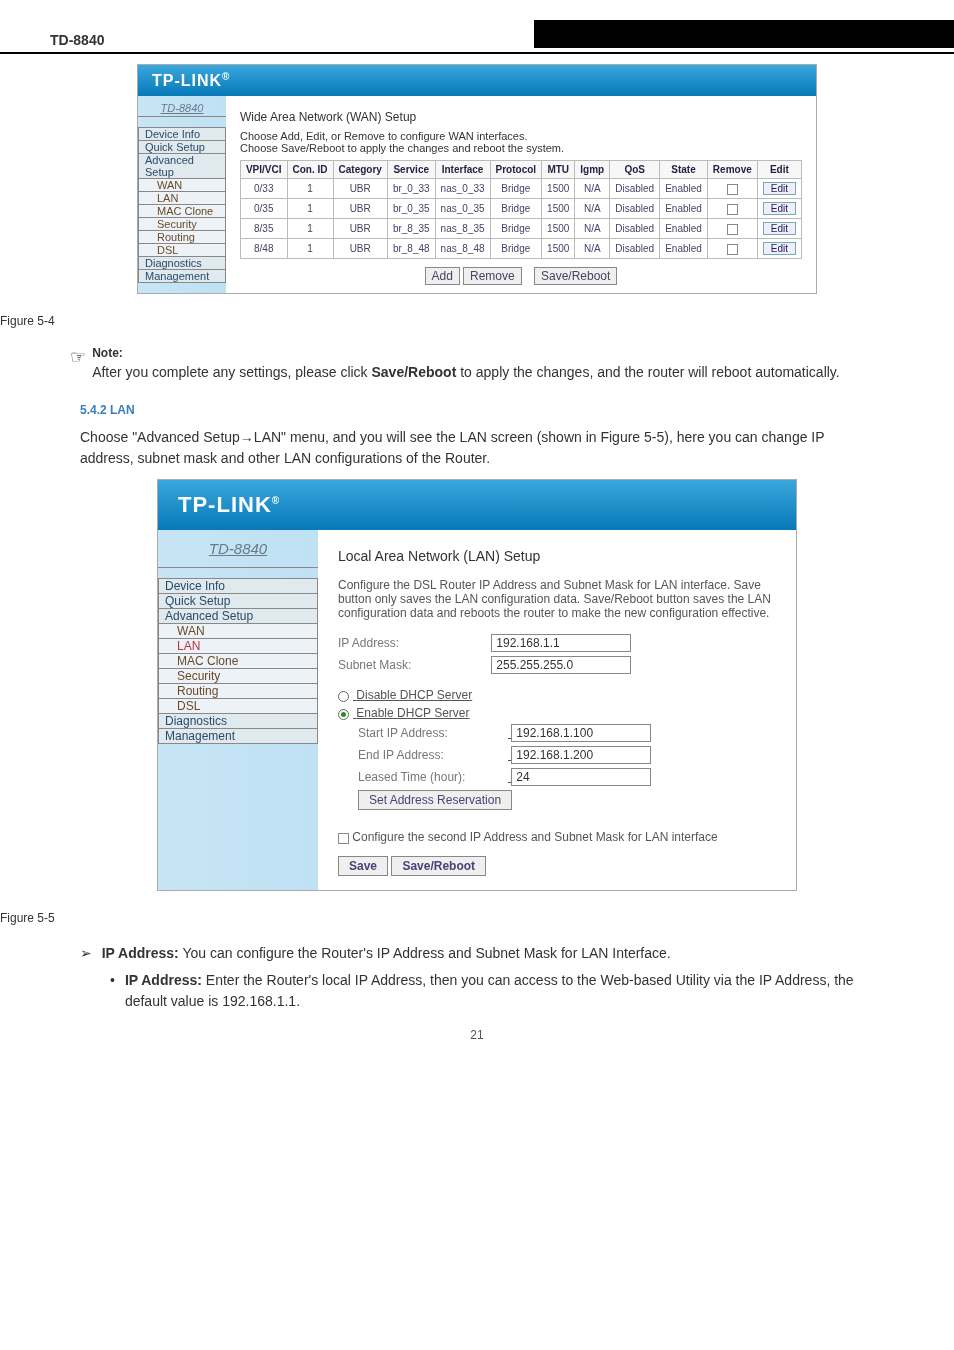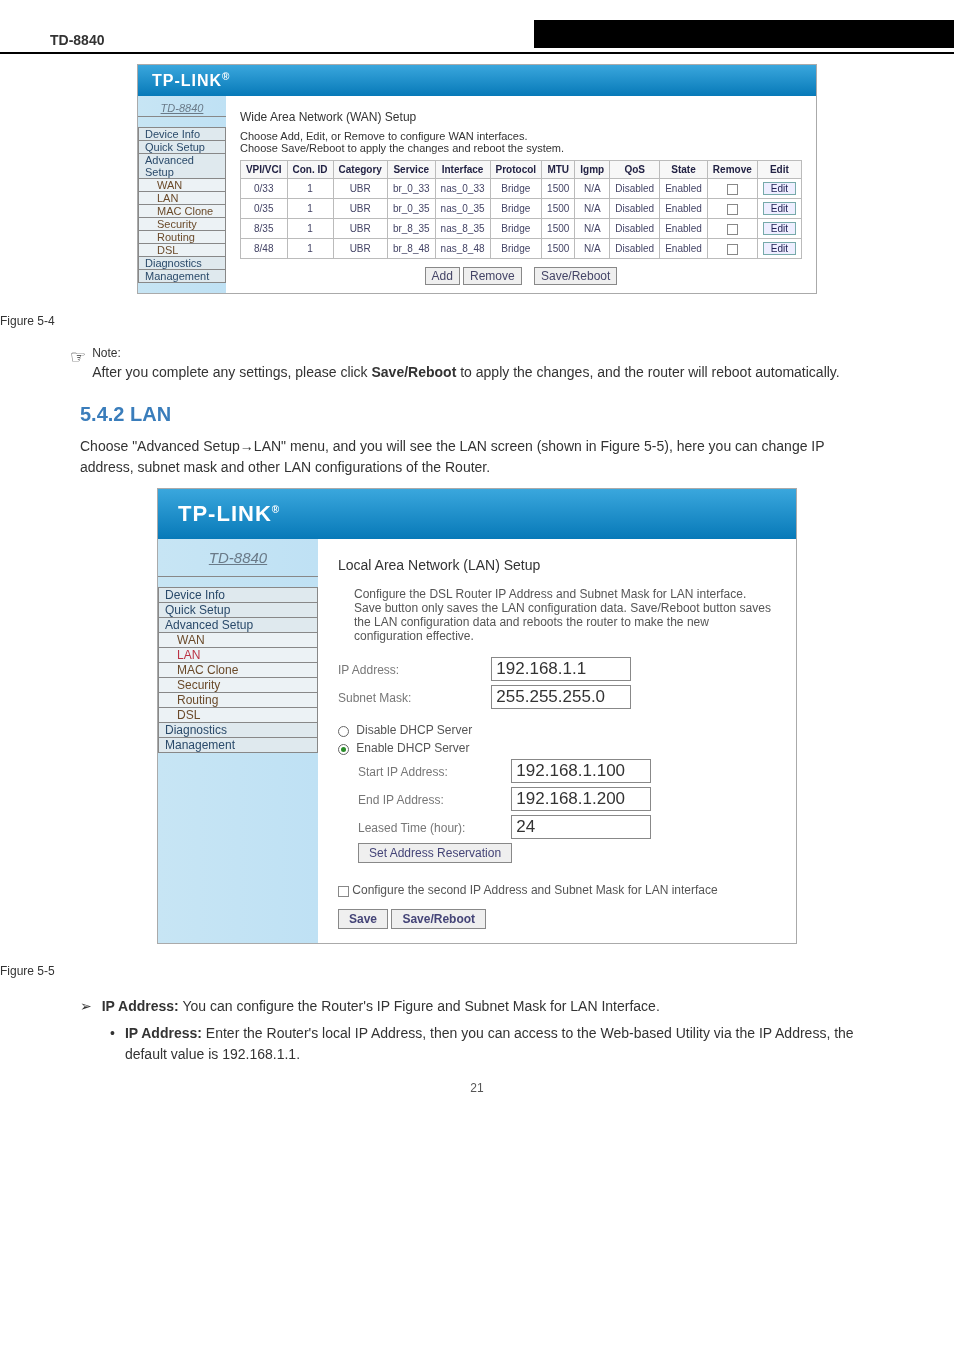--- a/index.html
+++ b/index.html
@@ -129,34 +129,34 @@
   
   .main2 { flex:1; padding: 14px 20px; font-size:12px; color:#555;}
   .main2 h3 { font-size: 14px; color:#333; margin: 4px 0 14px 0; font-weight: normal;}
   .form-row { margin: 4px 0; }
   .form-row label { display:inline-block; width:150px; color:#777;}
   .input-box {
     display: inline-block;
     border: 1px solid #888;
     padding: 1px 4px;
     min-width: 140px;
-    font-size: 17px;
+    font-size: 12px;
     color: #333;
     background:#fff;
   }
   .radio { display:inline-block; width:11px; height:11px; border:1px solid #666; border-radius:50%; vertical-align:middle; margin-right:4px; position:relative;}
   .radio.selected::after { content:""; position:absolute; top:2px; left:2px; width:5px; height:5px; background:#2a8c2a; border-radius:50%;}
   .btn {
     border:1px solid #888; background:#efefef; padding:2px 10px; color:#447; display:inline-block;
   }
   .btn-center { margin-top:12px;font-weight:bold;}
   .caption { text-align:left; font-size:12px; margin: 4px 0 18px 0; color:#333;}
 
   .doc-text { font-size: 14px; line-height: 1.5; margin: 10px 80px; }
-  .doc-heading { font-size: 20px; font-weight: bold; color:#3a7dbb; margin: 20px 80px 4px 80px;}
+  .doc-heading { font-size: 12px; font-weight: bold; color:#3a7dbb; margin: 20px 80px 4px 80px;}
   .note-row { display:flex; align-items:flex-start; margin:8px 70px; }
   .note-icon { font-size:18px; margin-right:6px;}
   .bullet-row { display:flex; align-items:flex-start; margin:6px 80px; font-size:14px; line-height:1.5;}
   .bullet-row .b { margin-right:10px;}
   .arrow { font-weight:bold; font-size:14px; }
   .page-num { text-align:center; font-size:12px; margin:16px 0 6px 0; color:#555;}
 </style>
 </head>
 <body>
 
@@ -271,21 +271,21 @@
         <span class="btn-small">Save/Reboot</span>
       </div>
     </div>
   </div>
 </div>
 <div class="caption">Figure 5-4</div>
 
 <div class="note-row">
   <span class="note-icon">☞</span>
   <div>
-    <div style="font-weight:normal;">Note:</div>
+    <div style="font-weight:bold;">Note:</div>
     <div class="doc-text" style="margin:2px 0 0 0;">
       After you complete any settings, please click <b>Save/Reboot</b> to apply the changes, and the router will reboot automatically.
     </div>
   </div>
 </div>
 
 <div class="doc-heading">5.4.2  LAN</div>
 <div class="doc-text">
   <span>Choose "Advanced Setup</span><span class="arrow">→</span><span>LAN" menu, and you will see the LAN screen (shown in Figure 5-5), here you can change IP address, subnet mask and other LAN configurations of the Router.</span>
 </div>
@@ -306,32 +306,32 @@
         <div class="sub">MAC Clone</div>
         <div class="sub">Security</div>
         <div class="sub">Routing</div>
         <div class="sub">DSL</div>
         <div>Diagnostics</div>
         <div>Management</div>
       </div>
     </div>
     <div class="main2">
       <h3>Local Area Network (LAN) Setup</h3>
-      <div style="margin-bottom:14px;margin-left:16px;">Configure the DSL Router IP Address and Subnet Mask for LAN interface.  Save button only saves the LAN configuration data.  Save/Reboot button saves the LAN configuration data and reboots the router to make the new configuration effective.</div>
+      <div style="margin-bottom:14px;">Configure the DSL Router IP Address and Subnet Mask for LAN interface.  Save button only saves the LAN configuration data.  Save/Reboot button saves the LAN configuration data and reboots the router to make the new configuration effective.</div>
 
       <div class="form-row">
         <label>IP Address:</label>
         <span class="input-box">192.168.1.1</span>
       </div>
       <div class="form-row">
         <label>Subnet Mask:</label>
         <span class="input-box">255.255.255.0</span>
       </div>
 
-      <div style="margin-top:14px;">
+      <div style="margin-top:14px;text-decoration:underline;">
         <div class="form-row">
           <span class="radio"></span>
           <span>Disable DHCP Server</span>
         </div>
         <div class="form-row">
           <span class="radio selected"></span>
           <span>Enable DHCP Server</span>
         </div>
         <div class="form-row" style="padding-left:20px;">
           <label>Start IP Address:</label>
@@ -360,21 +360,21 @@
         <span class="btn">Save/Reboot</span>
       </div>
     </div>
   </div>
 </div>
 <div class="caption">Figure 5-5</div>
 
 <div class="bullet-row">
   <span class="b">➢</span>
   <div>
-    <b>IP Address:</b><span> You can configure the Router's IP Figure and Subnet Mask for LAN Interface.</span>
+    <b>IP Address:</b><span> You can configure the Router's IP Address and Subnet Mask for LAN Interface.</span>
   </div>
 </div>
 <div class="bullet-row" style="margin-left:110px;">
   <span class="b">•</span>
   <div>
     <b>IP Address:</b><span> Enter the Router's local IP Address, then you can access to the Web-based Utility via the IP Address, the default value is 192.168.1.1.</span>
   </div>
 </div>
 
 <div class="page-num">21</div>

